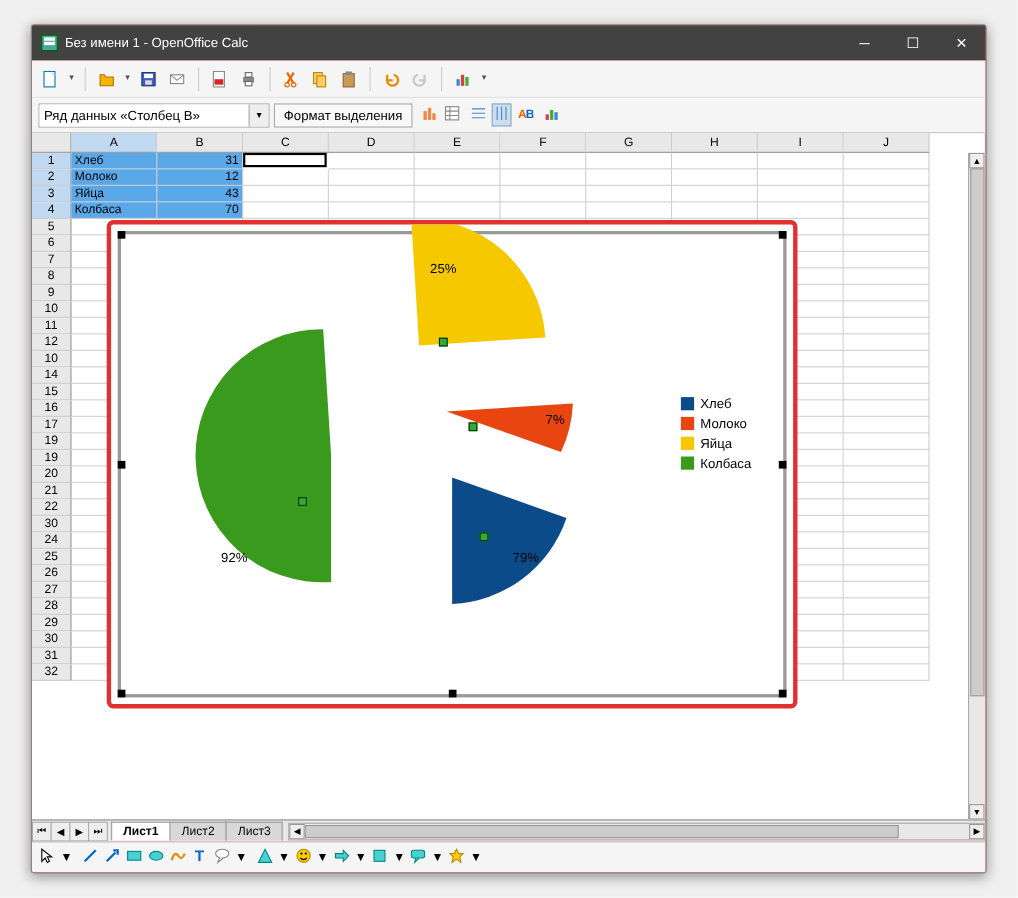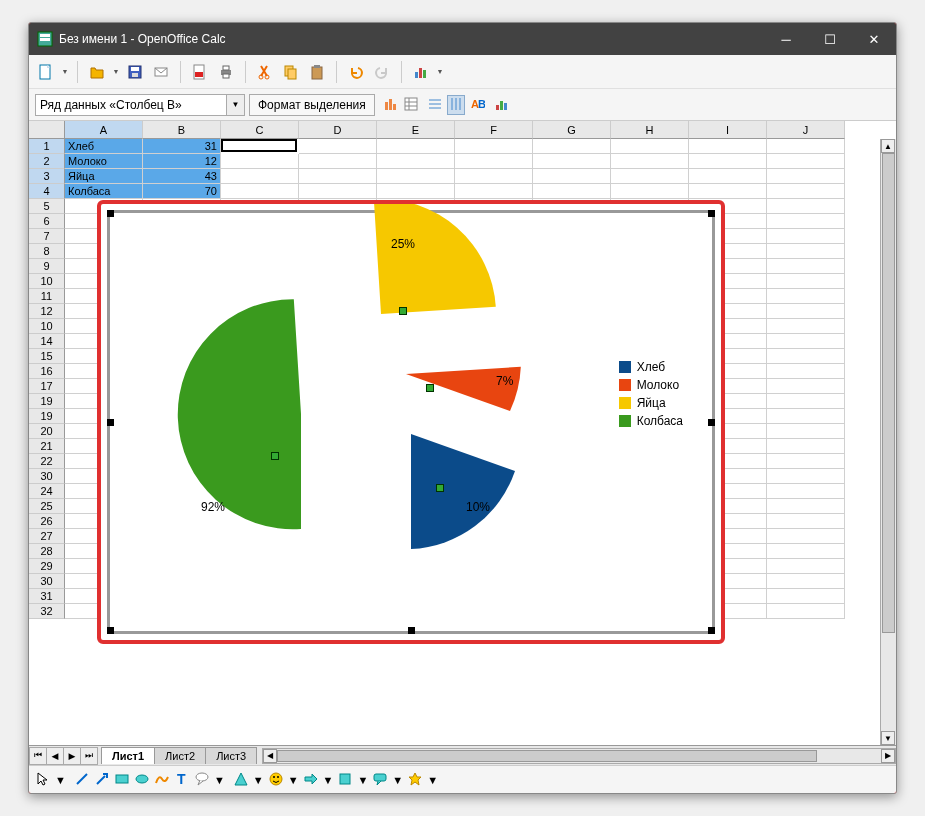--- a/index.html
+++ b/index.html
@@ -598,21 +598,21 @@
           <path d="M 280 210 L 384 247 A 115 115 0 0 1 280 325 Z" fill="#0b4b8a" transform="translate(30,20)"></path>
         </svg>
 
         <div class="gh" style="left:170px;top:248px"></div>
         <div class="gh" style="left:298px;top:103px"></div>
         <div class="gh" style="left:325px;top:180px"></div>
         <div class="gh" style="left:335px;top:280px"></div>
 
         <div class="pct" style="left:290px;top:33px">25%</div>
         <div class="pct" style="left:395px;top:170px">7%</div>
-        <div class="pct" style="left:365px;top:296px">10%</div>
+        <div class="pct" style="left:365px;top:296px">79%</div>
         <div class="pct" style="left:100px;top:296px">92%</div>
 
         <div class="legend" id="legend">
             <div class="item">
               <div class="sw" style="background: rgb(11, 75, 138);"></div>
               <span>Хлеб</span>
             </div>
             <div class="item">
               <div class="sw" style="background: rgb(232, 69, 16);"></div>
               <span>Молоко</span>

